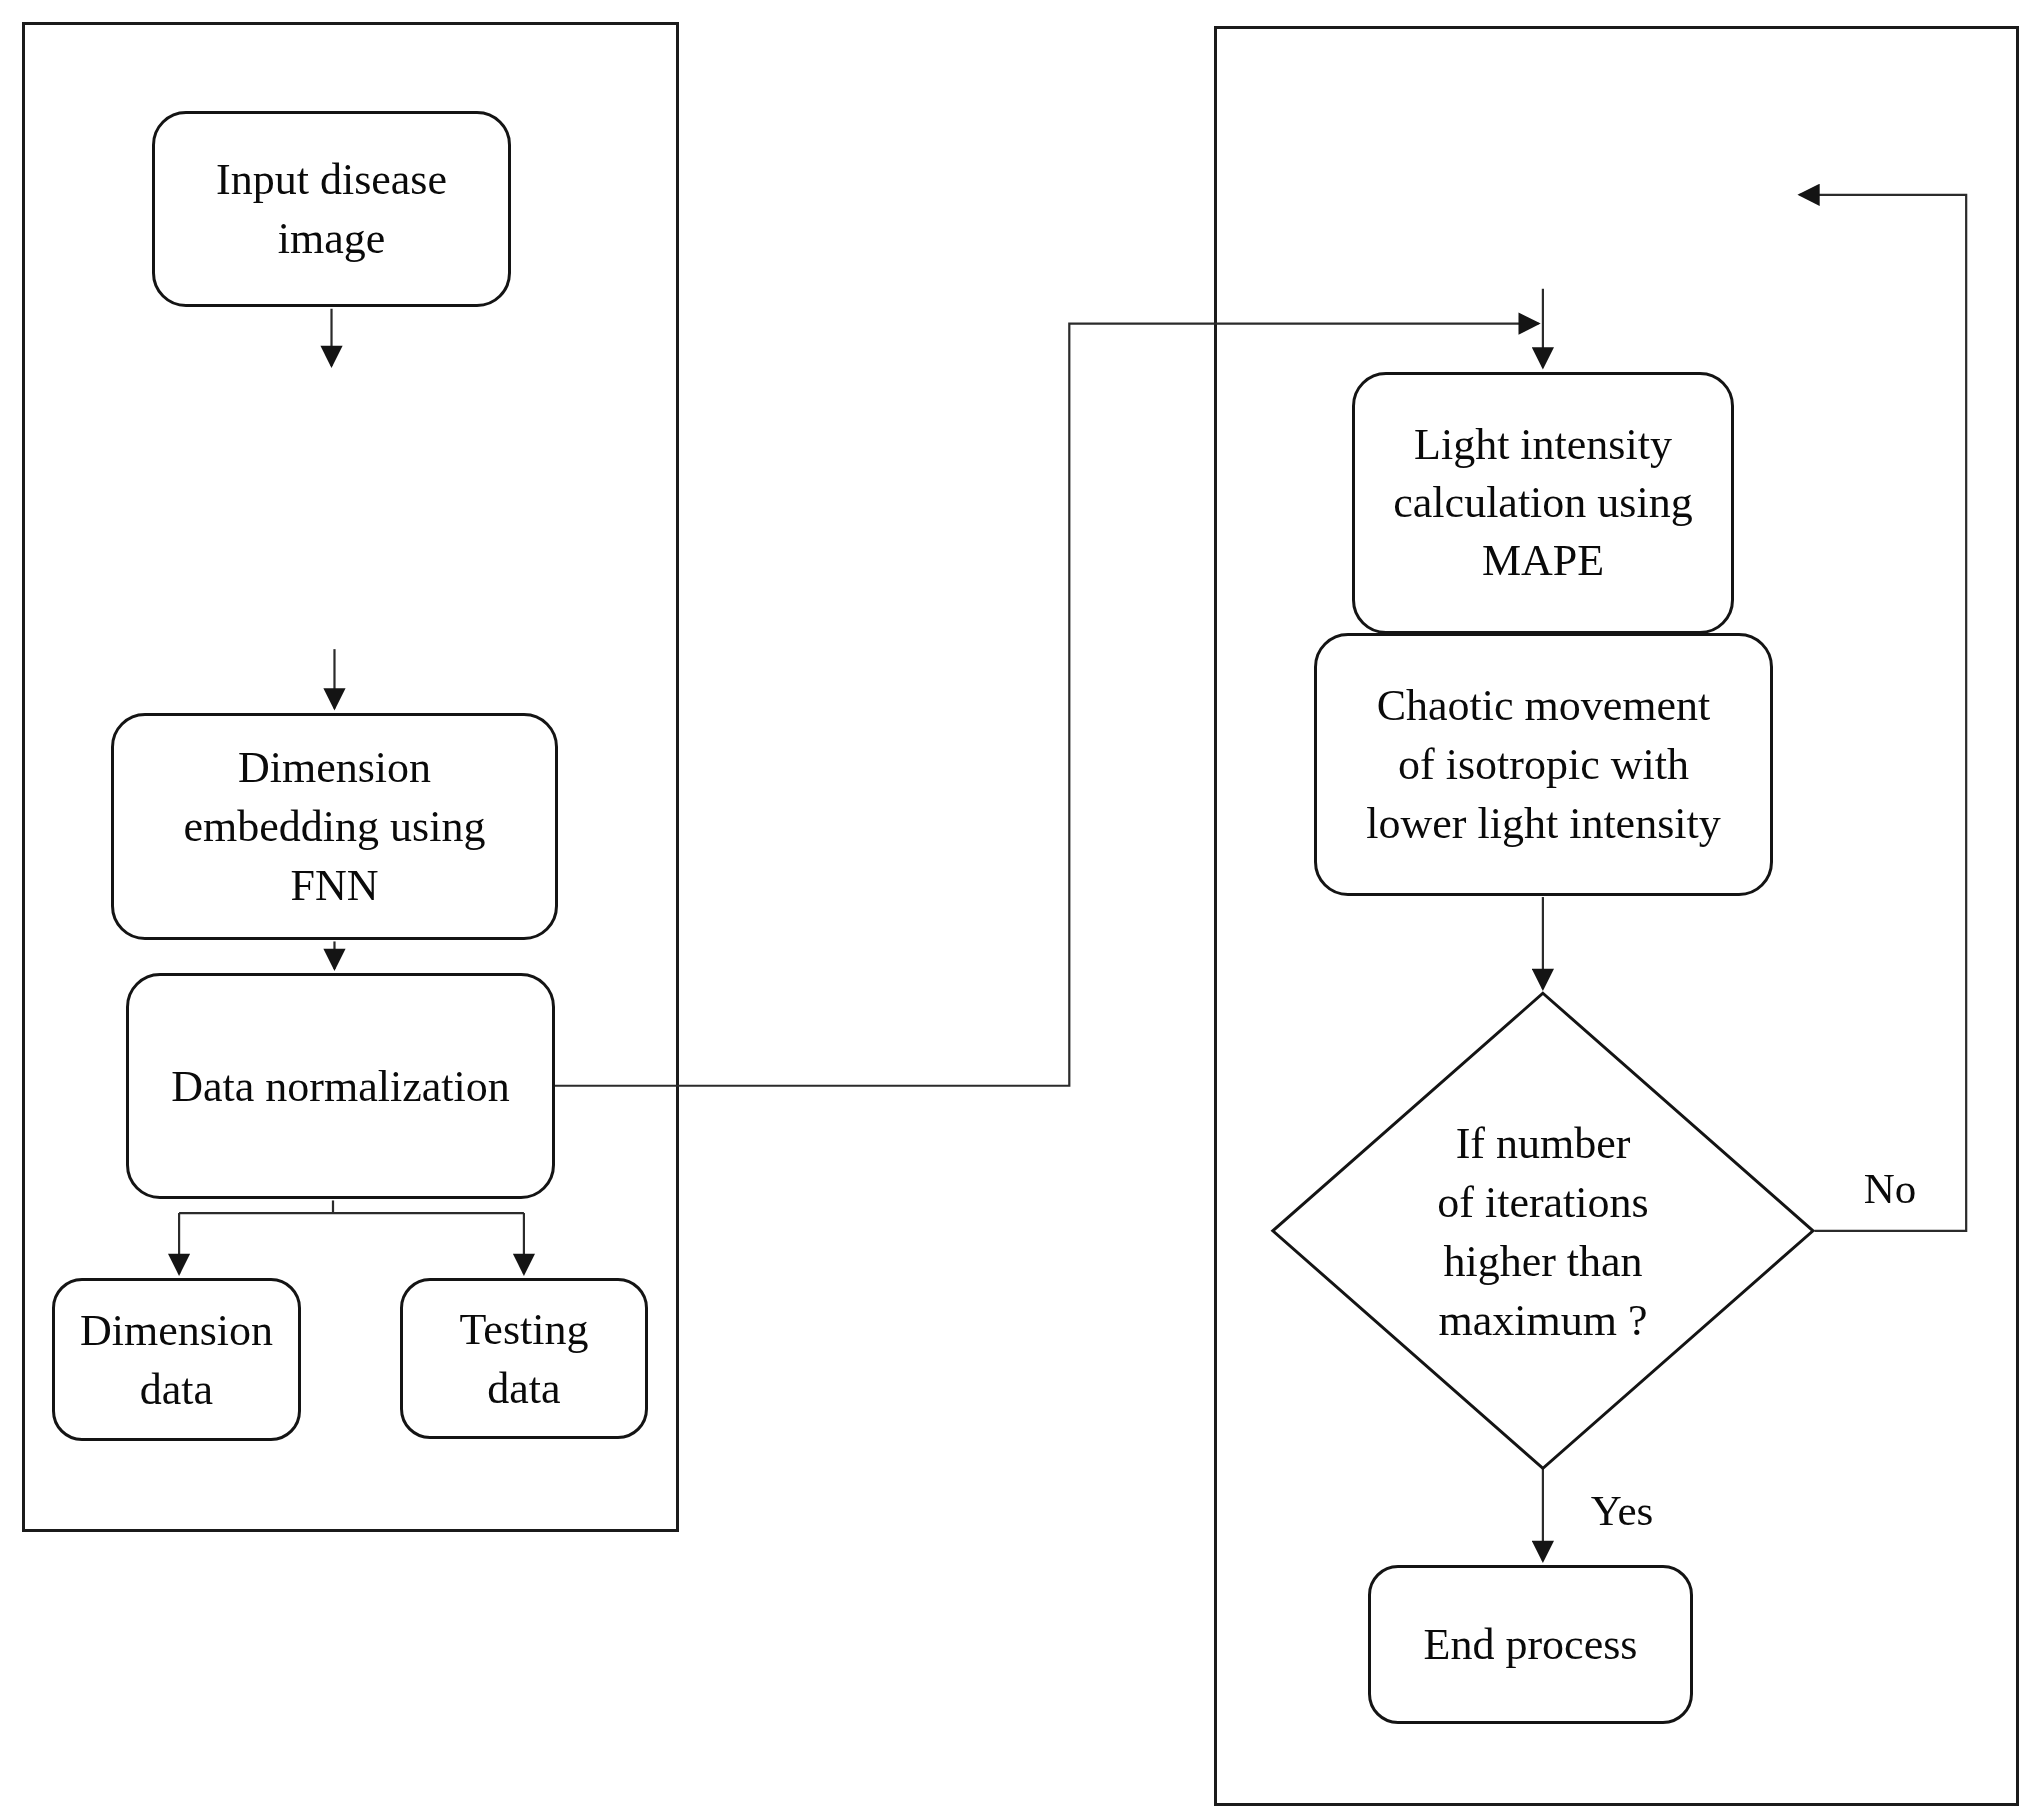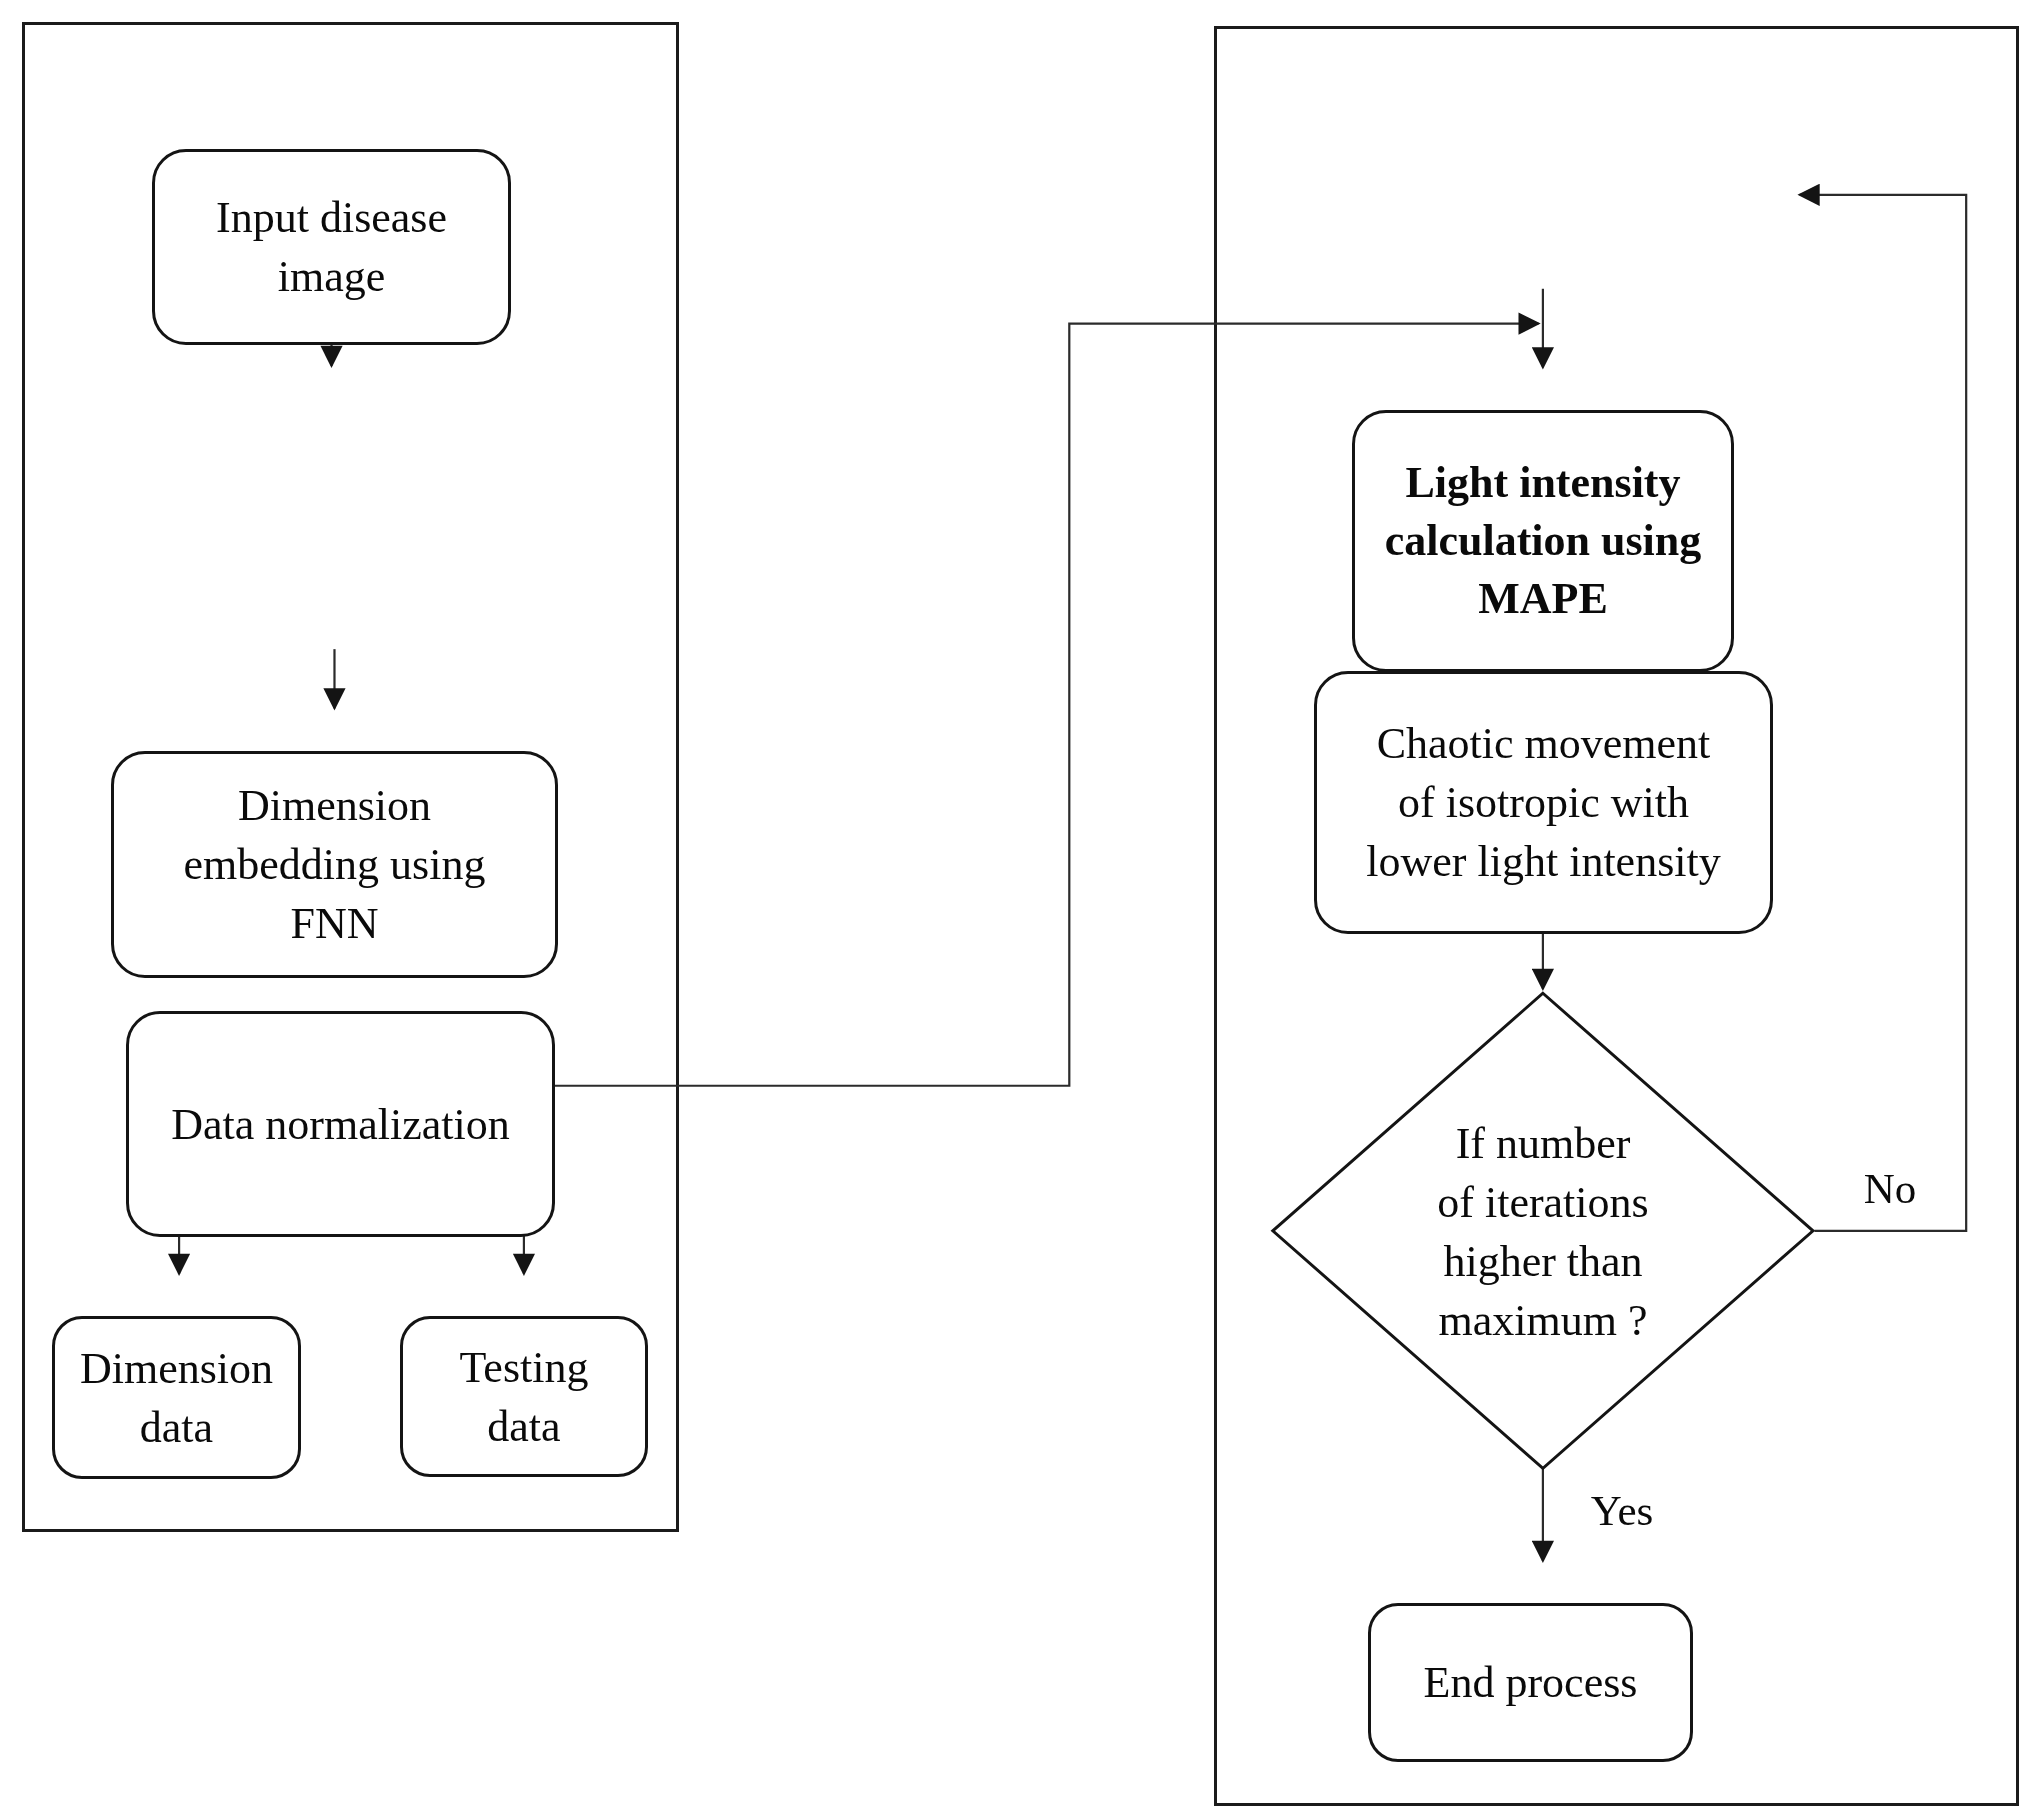--- a/index.html
+++ b/index.html
@@ -27,21 +27,20 @@
     border-radius:34px;
     background:#ffffff;
     display:flex;
     align-items:center;
     justify-content:center;
     text-align:center;
     font-size:44px;
     line-height:59px;
     white-space:pre;
     z-index:3;
-    margin-top:38px;
   }
   .edge-label{
     position:absolute;
     font-size:43px;
     line-height:43px;
     white-space:pre;
     z-index:4;
     transform:translate(-50%,-50%);
   }
   #decision-text{
@@ -108,21 +107,21 @@
 
   <div class="node" style="left:126px;top:973px;width:429px;height:226px;">Data normalization</div>
 
   <div class="node" style="left:52px;top:1278px;width:249px;height:163px;border-radius:30px;">Dimension
 data</div>
 
   <div class="node" style="left:400px;top:1278px;width:248px;height:161px;border-radius:30px;">Testing
 data</div>
 
 
-  <div class="node" style="left:1352px;top:372px;width:382px;height:262px;line-height:58px;font-weight:bold;">Light intensity
+  <div class="node" style="left:1352px;top:372px;width:382px;height:262px;line-height:58px;">Light intensity
 calculation using
 MAPE</div>
 
   <div class="node" style="left:1314px;top:633px;width:459px;height:263px;">Chaotic movement
 of isotropic with
 lower light intensity</div>
 
   <div class="node" style="left:1368px;top:1565px;width:325px;height:159px;border-radius:30px;">End process</div>
 
   <div id="decision-text">If number

